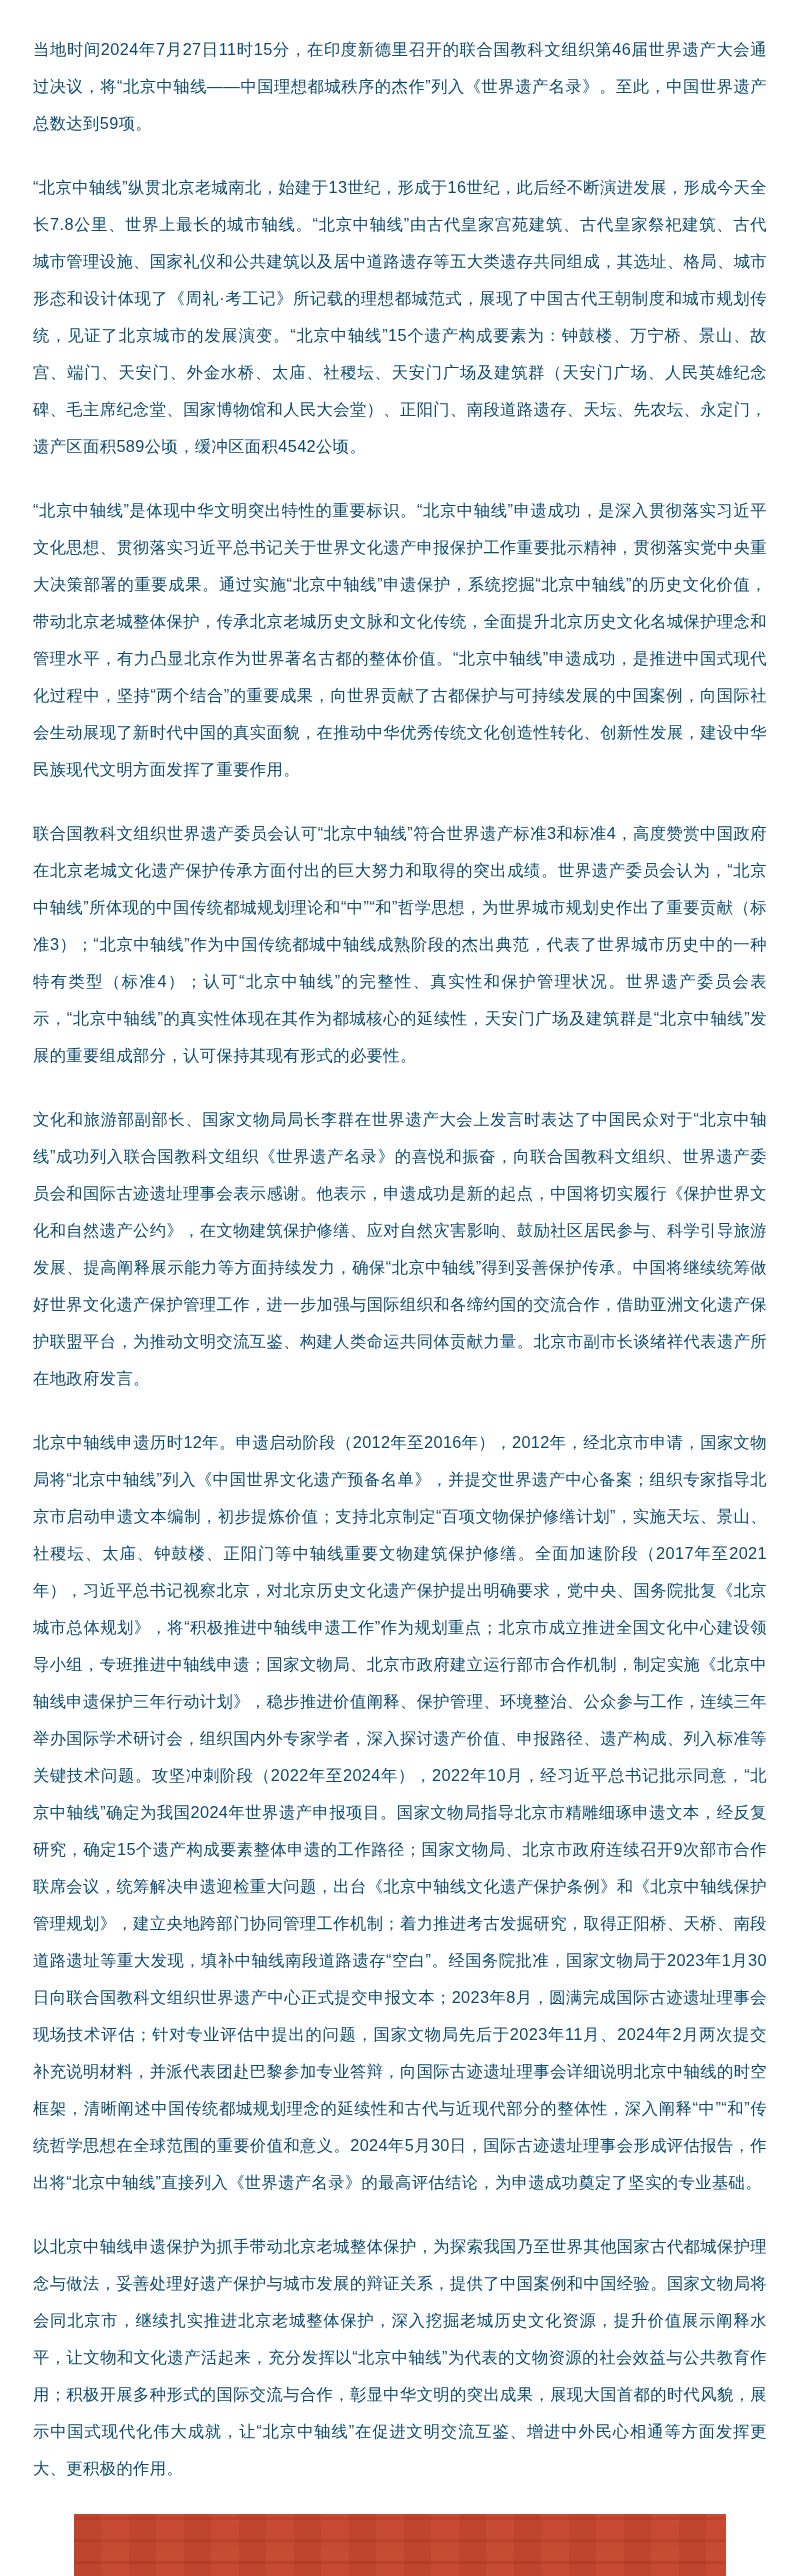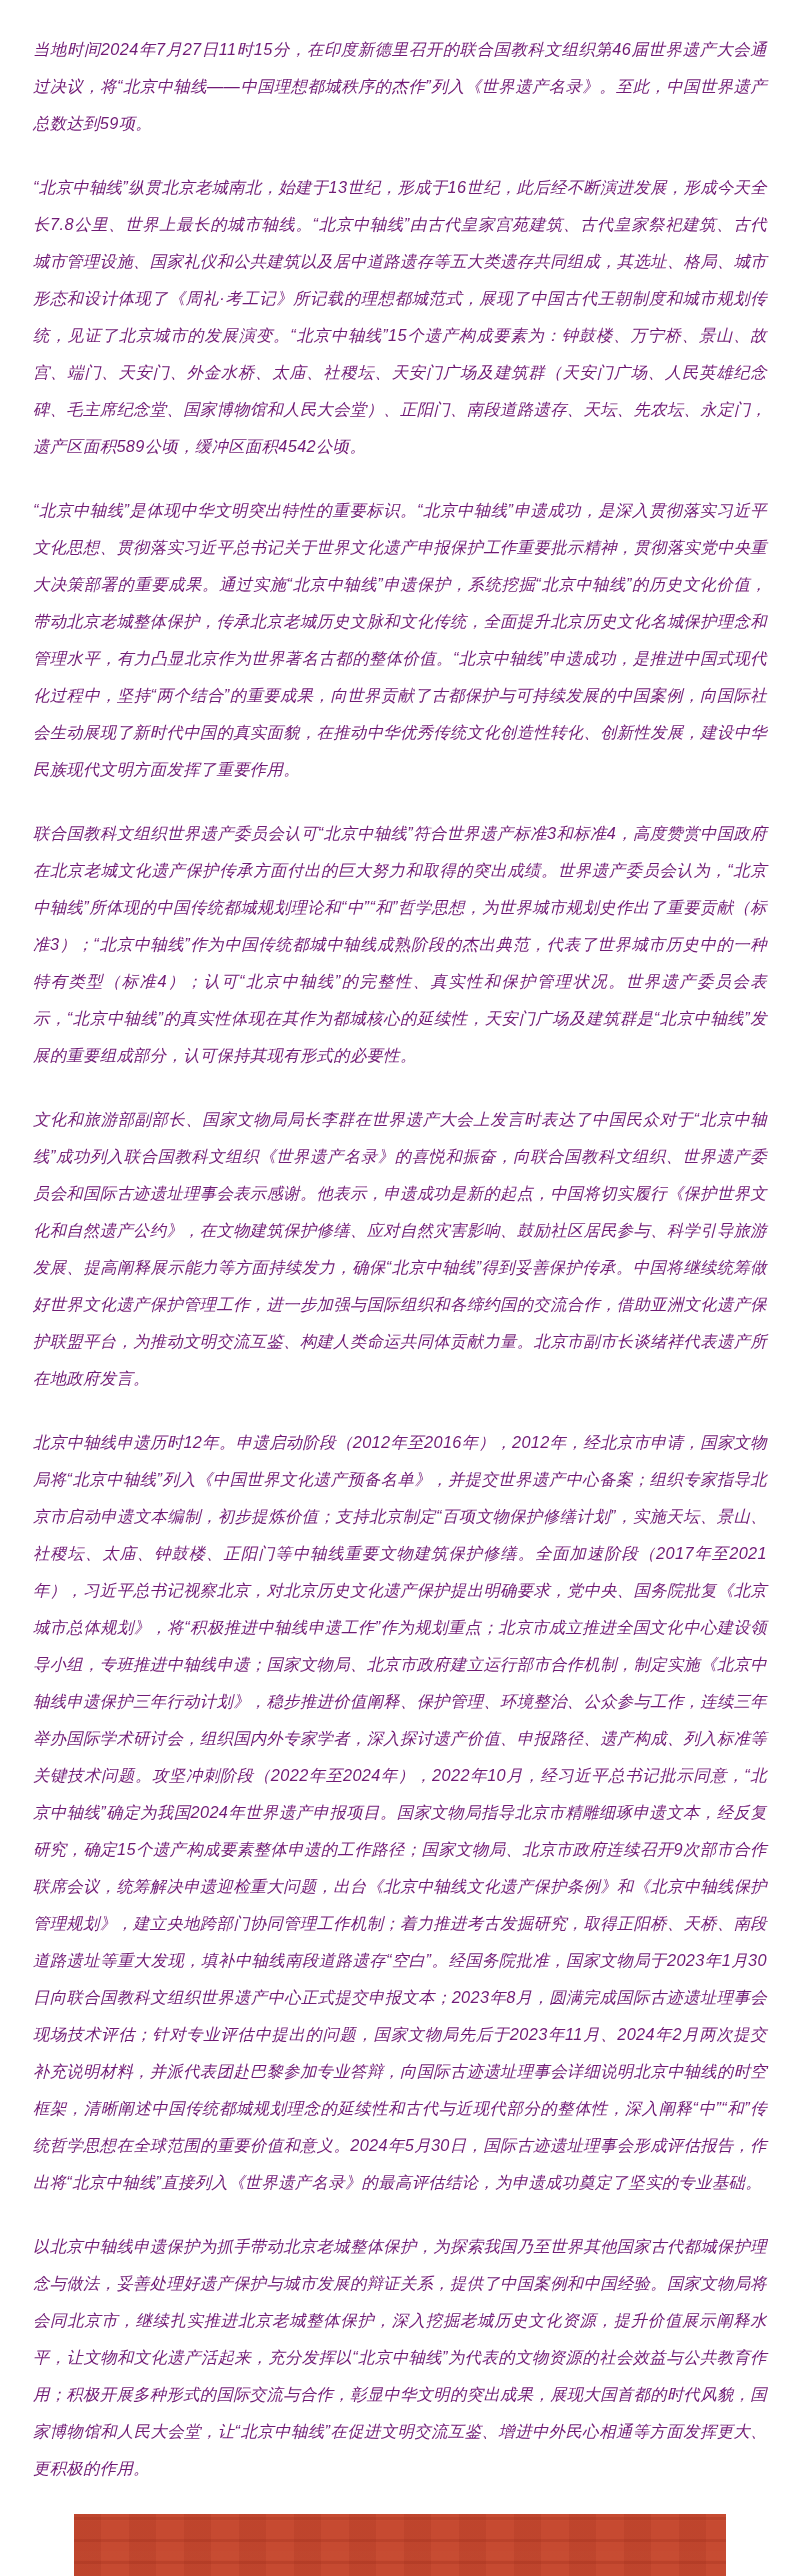--- a/index.html
+++ b/index.html
@@ -8,26 +8,25 @@
     background:#ffffff;
     font-family:"Liberation Sans","DejaVu Sans",sans-serif;
     -webkit-font-smoothing:antialiased;
   }
   .article{
     padding:31px 33px 0 33px;
   }
   .para{
     font-size:16.3px;
     line-height:37px;
-    color:#701a75;
+    color:#0c4a6e;
     text-align:justify;
     margin:0 0 27px 0;
     letter-spacing:0.4px;
     word-break:break-all;
-    font-style:italic;
   }
   
   .banner{
     position:relative;
     margin:10.4px 41px 23px 41px;
     height:358px;
     overflow:hidden;
     background-color:#c64a31;
     background-image:
       repeating-linear-gradient(0deg, rgba(140,33,18,0.20) 0 3px, rgba(140,33,18,0) 3px 22px),
@@ -42,21 +41,21 @@
 </head>
 <body>
 
 <div class="article">
   <p class="para">当地时间2024年7月27日11时15分，在印度新德里召开的联合国教科文组织第46届世界遗产大会通过决议，将“北京中轴线——中国理想都城秩序的杰作”列入《世界遗产名录》。至此，中国世界遗产总数达到59项。</p>
   <p class="para">“北京中轴线”纵贯北京老城南北，始建于13世纪，形成于16世纪，此后经不断演进发展，形成今天全长7.8公里、世界上最长的城市轴线。“北京中轴线”由古代皇家宫苑建筑、古代皇家祭祀建筑、古代城市管理设施、国家礼仪和公共建筑以及居中道路遗存等五大类遗存共同组成，其选址、格局、城市形态和设计体现了《周礼·考工记》所记载的理想都城范式，展现了中国古代王朝制度和城市规划传统，见证了北京城市的发展演变。“北京中轴线”15个遗产构成要素为：钟鼓楼、万宁桥、景山、故宫、端门、天安门、外金水桥、太庙、社稷坛、天安门广场及建筑群（天安门广场、人民英雄纪念碑、毛主席纪念堂、国家博物馆和人民大会堂）、正阳门、南段道路遗存、天坛、先农坛、永定门，遗产区面积589公顷，缓冲区面积4542公顷。</p>
   <p class="para">“北京中轴线”是体现中华文明突出特性的重要标识。“北京中轴线”申遗成功，是深入贯彻落实习近平文化思想、贯彻落实习近平总书记关于世界文化遗产申报保护工作重要批示精神，贯彻落实党中央重大决策部署的重要成果。通过实施“北京中轴线”申遗保护，系统挖掘“北京中轴线”的历史文化价值，带动北京老城整体保护，传承北京老城历史文脉和文化传统，全面提升北京历史文化名城保护理念和管理水平，有力凸显北京作为世界著名古都的整体价值。“北京中轴线”申遗成功，是推进中国式现代化过程中，坚持“两个结合”的重要成果，向世界贡献了古都保护与可持续发展的中国案例，向国际社会生动展现了新时代中国的真实面貌，在推动中华优秀传统文化创造性转化、创新性发展，建设中华民族现代文明方面发挥了重要作用。</p>
   <p class="para">联合国教科文组织世界遗产委员会认可“北京中轴线”符合世界遗产标准3和标准4，高度赞赏中国政府在北京老城文化遗产保护传承方面付出的巨大努力和取得的突出成绩。世界遗产委员会认为，“北京中轴线”所体现的中国传统都城规划理论和“中”“和”哲学思想，为世界城市规划史作出了重要贡献（标准3）；“北京中轴线”作为中国传统都城中轴线成熟阶段的杰出典范，代表了世界城市历史中的一种特有类型（标准4）；认可“北京中轴线”的完整性、真实性和保护管理状况。世界遗产委员会表示，“北京中轴线”的真实性体现在其作为都城核心的延续性，天安门广场及建筑群是“北京中轴线”发展的重要组成部分，认可保持其现有形式的必要性。</p>
   <p class="para">文化和旅游部副部长、国家文物局局长李群在世界遗产大会上发言时表达了中国民众对于“北京中轴线”成功列入联合国教科文组织《世界遗产名录》的喜悦和振奋，向联合国教科文组织、世界遗产委员会和国际古迹遗址理事会表示感谢。他表示，申遗成功是新的起点，中国将切实履行《保护世界文化和自然遗产公约》，在文物建筑保护修缮、应对自然灾害影响、鼓励社区居民参与、科学引导旅游发展、提高阐释展示能力等方面持续发力，确保“北京中轴线”得到妥善保护传承。中国将继续统筹做好世界文化遗产保护管理工作，进一步加强与国际组织和各缔约国的交流合作，借助亚洲文化遗产保护联盟平台，为推动文明交流互鉴、构建人类命运共同体贡献力量。北京市副市长谈绪祥代表遗产所在地政府发言。</p>
   <p class="para">北京中轴线申遗历时12年。申遗启动阶段（2012年至2016年），2012年，经北京市申请，国家文物局将“北京中轴线”列入《中国世界文化遗产预备名单》，并提交世界遗产中心备案；组织专家指导北京市启动申遗文本编制，初步提炼价值；支持北京制定“百项文物保护修缮计划”，实施天坛、景山、社稷坛、太庙、钟鼓楼、正阳门等中轴线重要文物建筑保护修缮。全面加速阶段（2017年至2021年），习近平总书记视察北京，对北京历史文化遗产保护提出明确要求，党中央、国务院批复《北京城市总体规划》，将“积极推进中轴线申遗工作”作为规划重点；北京市成立推进全国文化中心建设领导小组，专班推进中轴线申遗；国家文物局、北京市政府建立运行部市合作机制，制定实施《北京中轴线申遗保护三年行动计划》，稳步推进价值阐释、保护管理、环境整治、公众参与工作，连续三年举办国际学术研讨会，组织国内外专家学者，深入探讨遗产价值、申报路径、遗产构成、列入标准等关键技术问题。攻坚冲刺阶段（2022年至2024年），2022年10月，经习近平总书记批示同意，“北京中轴线”确定为我国2024年世界遗产申报项目。国家文物局指导北京市精雕细琢申遗文本，经反复研究，确定15个遗产构成要素整体申遗的工作路径；国家文物局、北京市政府连续召开9次部市合作联席会议，统筹解决申遗迎检重大问题，出台《北京中轴线文化遗产保护条例》和《北京中轴线保护管理规划》，建立央地跨部门协同管理工作机制；着力推进考古发掘研究，取得正阳桥、天桥、南段道路遗址等重大发现，填补中轴线南段道路遗存“空白”。经国务院批准，国家文物局于2023年1月30日向联合国教科文组织世界遗产中心正式提交申报文本；2023年8月，圆满完成国际古迹遗址理事会现场技术评估；针对专业评估中提出的问题，国家文物局先后于2023年11月、2024年2月两次提交补充说明材料，并派代表团赴巴黎参加专业答辩，向国际古迹遗址理事会详细说明北京中轴线的时空框架，清晰阐述中国传统都城规划理念的延续性和古代与近现代部分的整体性，深入阐释“中”“和”传统哲学思想在全球范围的重要价值和意义。2024年5月30日，国际古迹遗址理事会形成评估报告，作出将“北京中轴线”直接列入《世界遗产名录》的最高评估结论，为申遗成功奠定了坚实的专业基础。</p>
-  <p class="para">以北京中轴线申遗保护为抓手带动北京老城整体保护，为探索我国乃至世界其他国家古代都城保护理念与做法，妥善处理好遗产保护与城市发展的辩证关系，提供了中国案例和中国经验。国家文物局将会同北京市，继续扎实推进北京老城整体保护，深入挖掘老城历史文化资源，提升价值展示阐释水平，让文物和文化遗产活起来，充分发挥以“北京中轴线”为代表的文物资源的社会效益与公共教育作用；积极开展多种形式的国际交流与合作，彰显中华文明的突出成果，展现大国首都的时代风貌，国家博物馆和人民大会堂，让“北京中轴线”在促进文明交流互鉴、增进中外民心相通等方面发挥更大、更积极的作用。</p>
+  <p class="para">以北京中轴线申遗保护为抓手带动北京老城整体保护，为探索我国乃至世界其他国家古代都城保护理念与做法，妥善处理好遗产保护与城市发展的辩证关系，提供了中国案例和中国经验。国家文物局将会同北京市，继续扎实推进北京老城整体保护，深入挖掘老城历史文化资源，提升价值展示阐释水平，让文物和文化遗产活起来，充分发挥以“北京中轴线”为代表的文物资源的社会效益与公共教育作用；积极开展多种形式的国际交流与合作，彰显中华文明的突出成果，展现大国首都的时代风貌，展示中国式现代化伟大成就，让“北京中轴线”在促进文明交流互鉴、增进中外民心相通等方面发挥更大、更积极的作用。</p>
 
   <div class="banner">
     
 
     
   </div>
 </div>
 
 
 </body></html>

